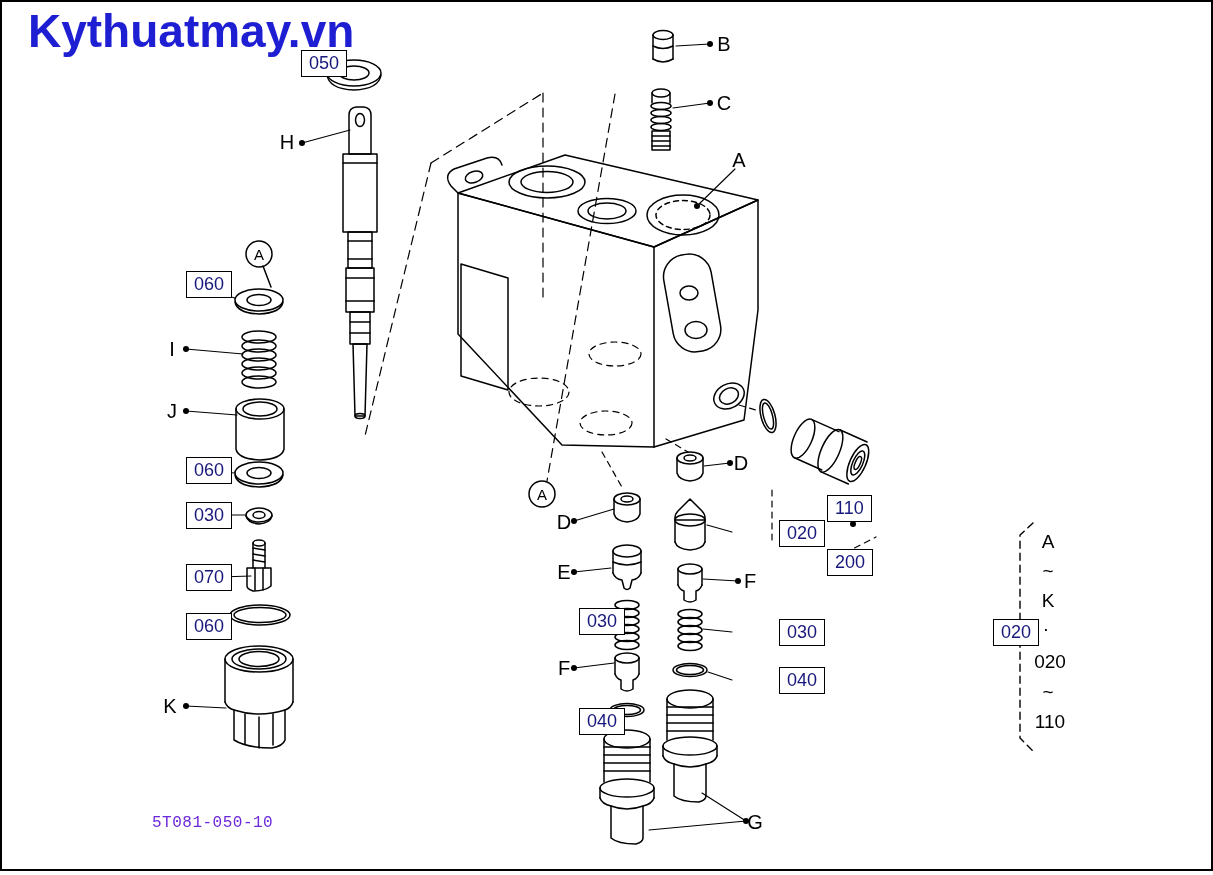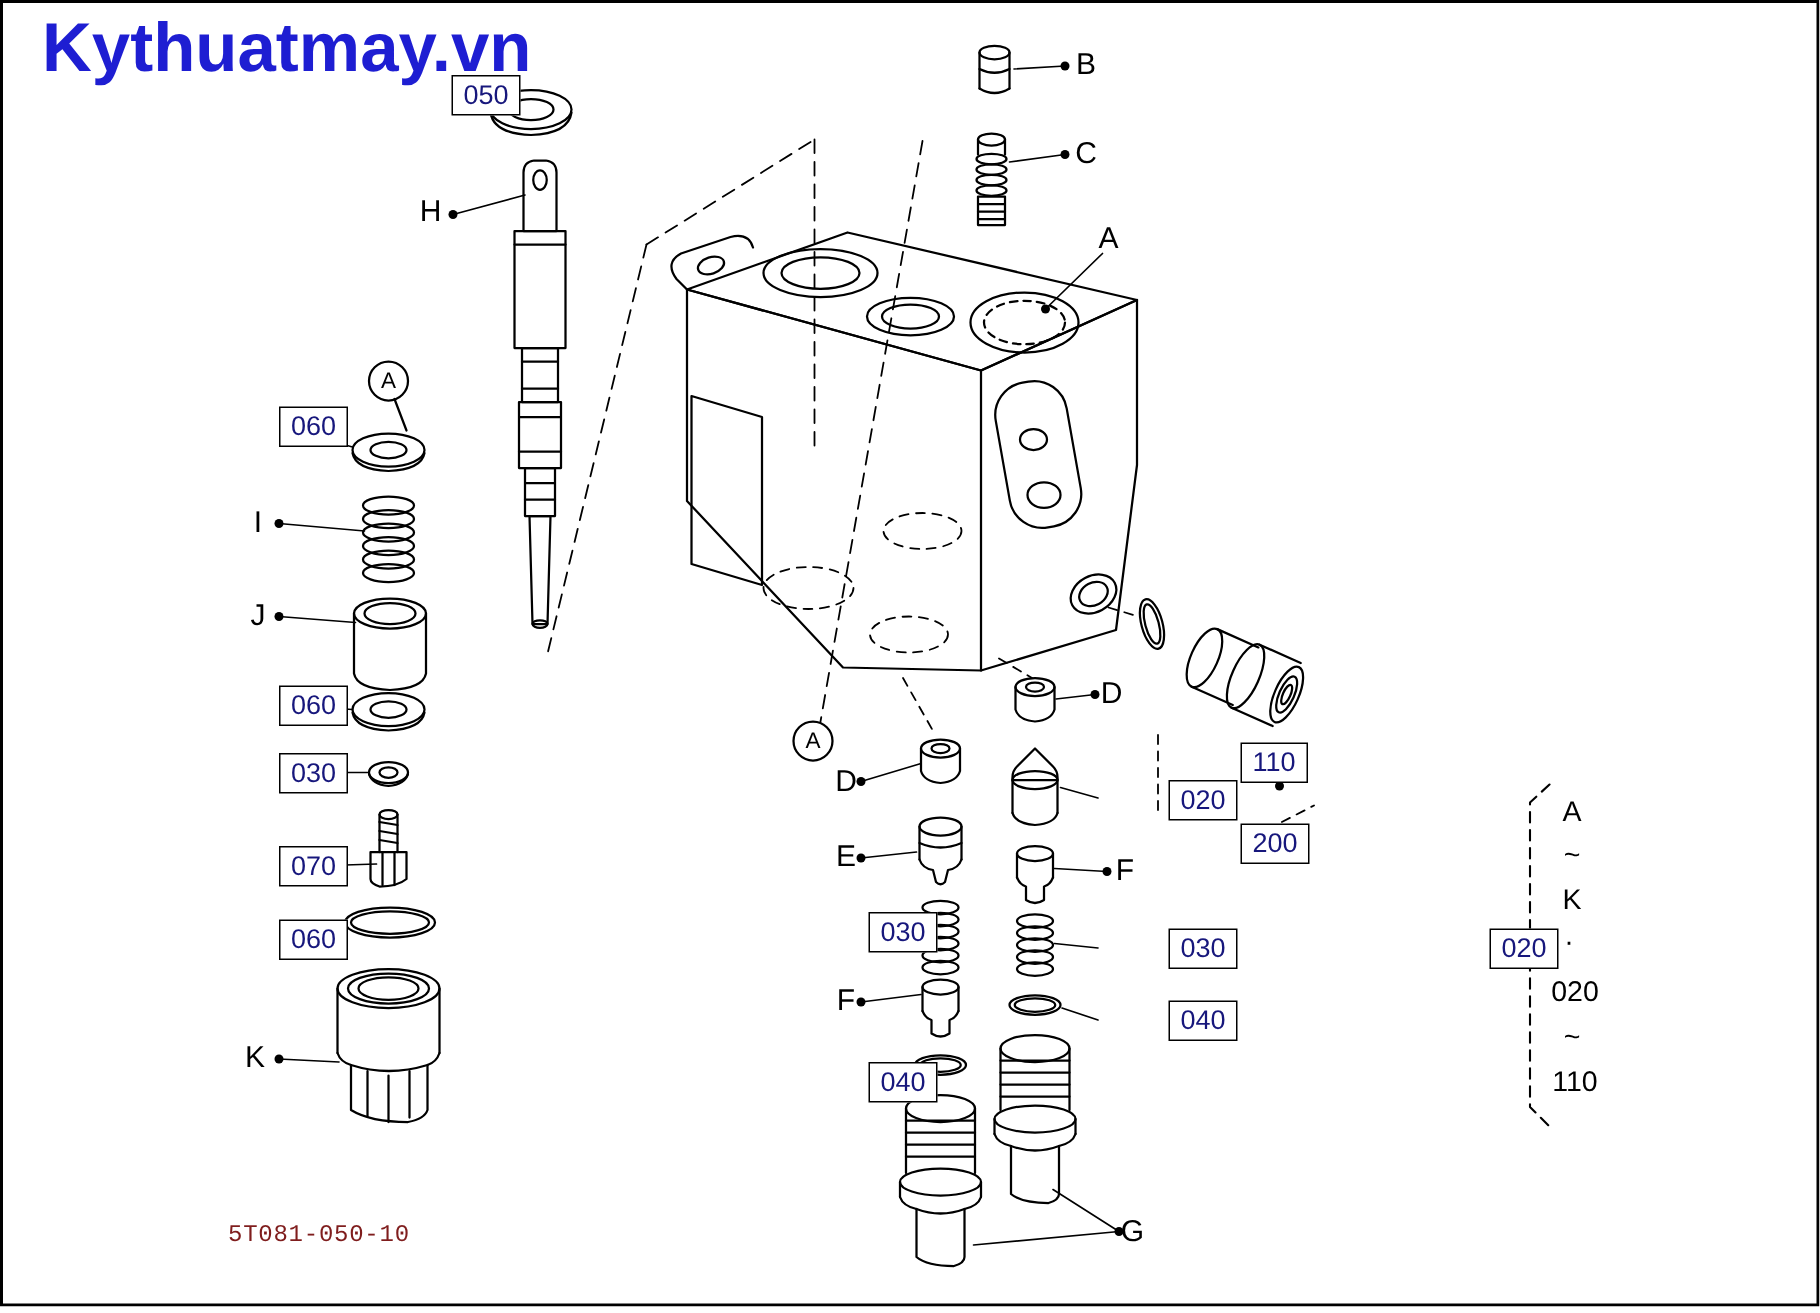--- a/index.html
+++ b/index.html
@@ -27,21 +27,21 @@
     color:#17177c; font-size:18px; line-height:22px; padding:1px 7px 2px;
     white-space:nowrap;
     margin-left:45px;
   }
   .legend-item {
     position:absolute; transform:translate(-50%,-50%);
     font-size:19px; color:#000; white-space:nowrap;
   }
   .drawing-no {
     position:absolute; left:150px; top:812px;
-    font-size:16px; color:#7f1d1d; letter-spacing:.5px;
+    font-size:16px; color:#6d28d9; letter-spacing:.5px;
     font-family:"Liberation Mono", monospace;
   }
 </style>
 </head>
 <body>
 
 <div class="canvas">
 
   <svg width="1213" height="875" viewBox="0 0 1213 875">
     <g stroke="#000" fill="none" stroke-width="1.5" stroke-linecap="round" stroke-linejoin="round">

